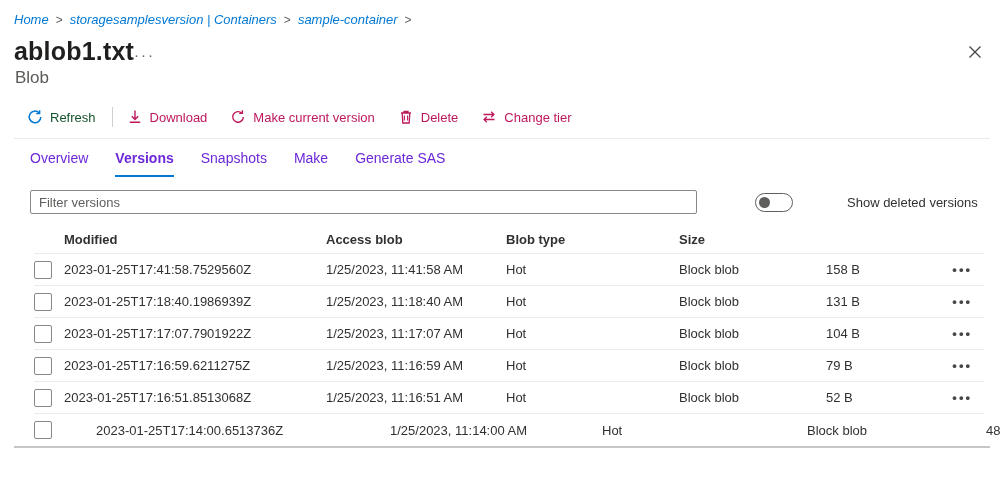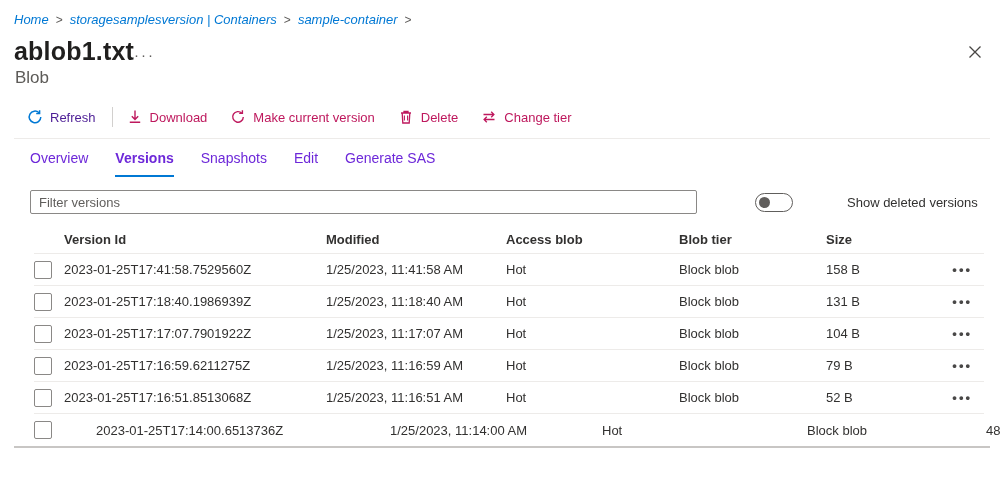--- a/index.html
+++ b/index.html
@@ -34,21 +34,21 @@
   .subtitle { padding-left: 15px; margin-top: 2px; font-size: 17px; color: #5d5b58; }
   
   .toolbar {
     margin-top: 13px;
     padding-left: 27px;
     height: 32px;
     display: flex; align-items: center;
   }
   .tool-btn {
     display: flex; align-items: center; gap: 7px;
-    font-size: 13px; color: #4c1d95;
+    font-size: 13px; color: #14532d;
     cursor: pointer; white-space: nowrap;
   }
   .tool-btn + .tool-btn { margin-left: 23px; }
   .tool-btn.disabled { color: #be185d; cursor: default; }
   .tool-btn .ticon { display: flex; align-items: center; }
   .ticon.accent { color: #0078d4; }
   .toolbar-sep { width: 1px; height: 20px; background: #d2d0ce; margin: 0 14px 0 16px; }
   .toolbar-divider { margin: 5px 14px 0 14px; height: 1px; background: #edebe9; }
   
   .tabs {
@@ -185,39 +185,38 @@
       </span>
       <span>Change tier</span>
     </div>
   </div>
   <div class="toolbar-divider"></div>
 
   <div class="tabs">
     <div class="tab">Overview</div>
     <div class="tab active">Versions</div>
     <div class="tab">Snapshots</div>
-    <div class="tab">Edit</div>
+    <div class="tab">Make</div>
     <div class="tab">Generate SAS</div>
   </div>
 
   <div class="filter-row">
     <input class="filter-input" type="text" placeholder="Filter versions" style="">
     <div class="toggle">
       <div class="toggle-knob"></div>
     </div>
     <span class="toggle-label">Show deleted versions</span>
   </div>
 
   <div class="table">
     <div class="thead">
       <div class="cell"></div>
-      <div class="cell">Version Id</div>
       <div class="cell">Modified</div>
       <div class="cell">Access blob</div>
-      <div class="cell">Blob tier</div>
+      <div class="cell">Blob type</div>
       <div class="cell">Size</div>
       <div class="cell cell-menu"></div>
     </div>
     <div class="thead-divider"></div>
     <div>
         <div class="trow">
     <div class="cell">
       <div class="checkbox"></div>
     </div>
     <div class="cell">2023-01-25T17:41:58.7529560Z</div>

